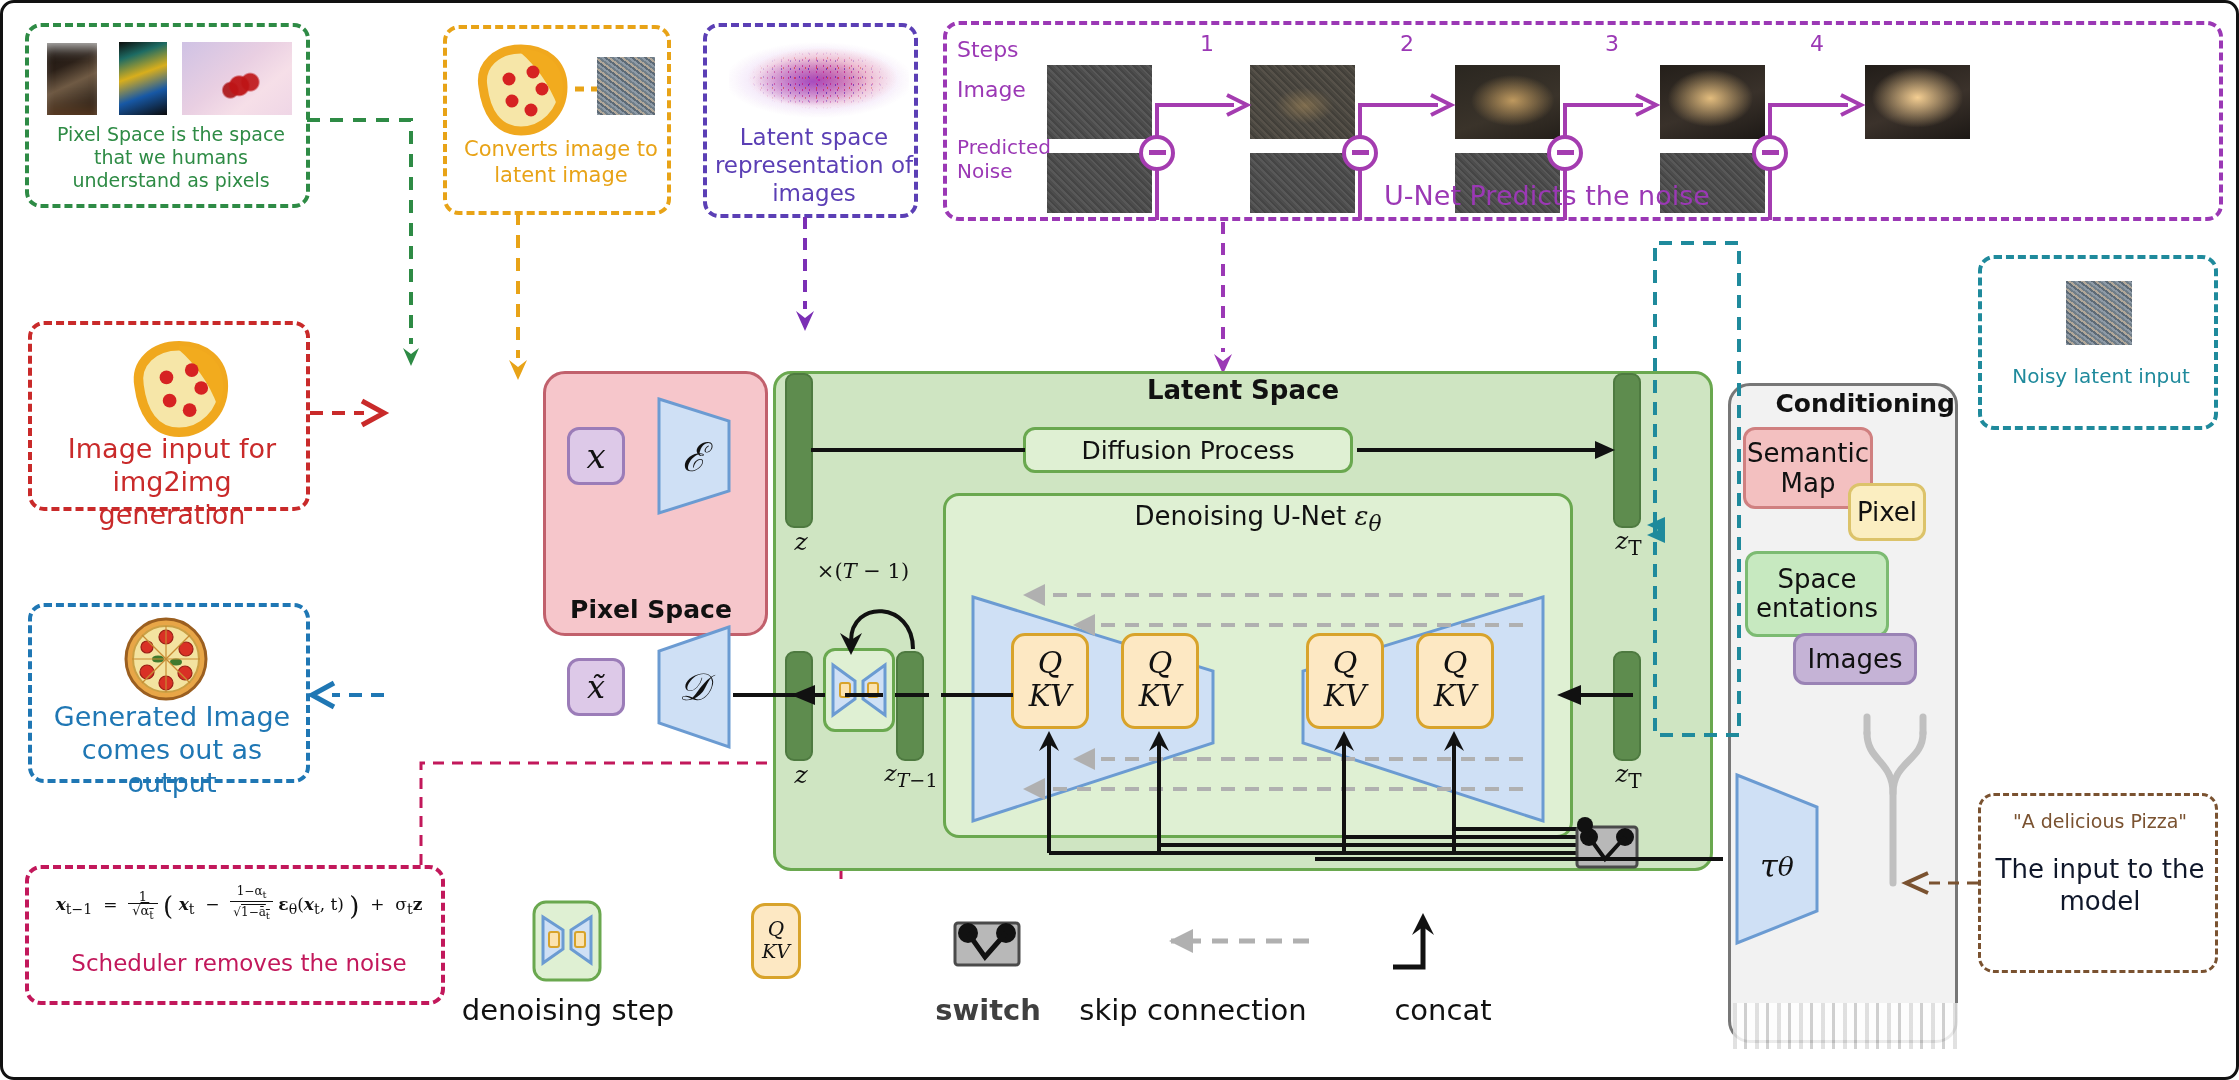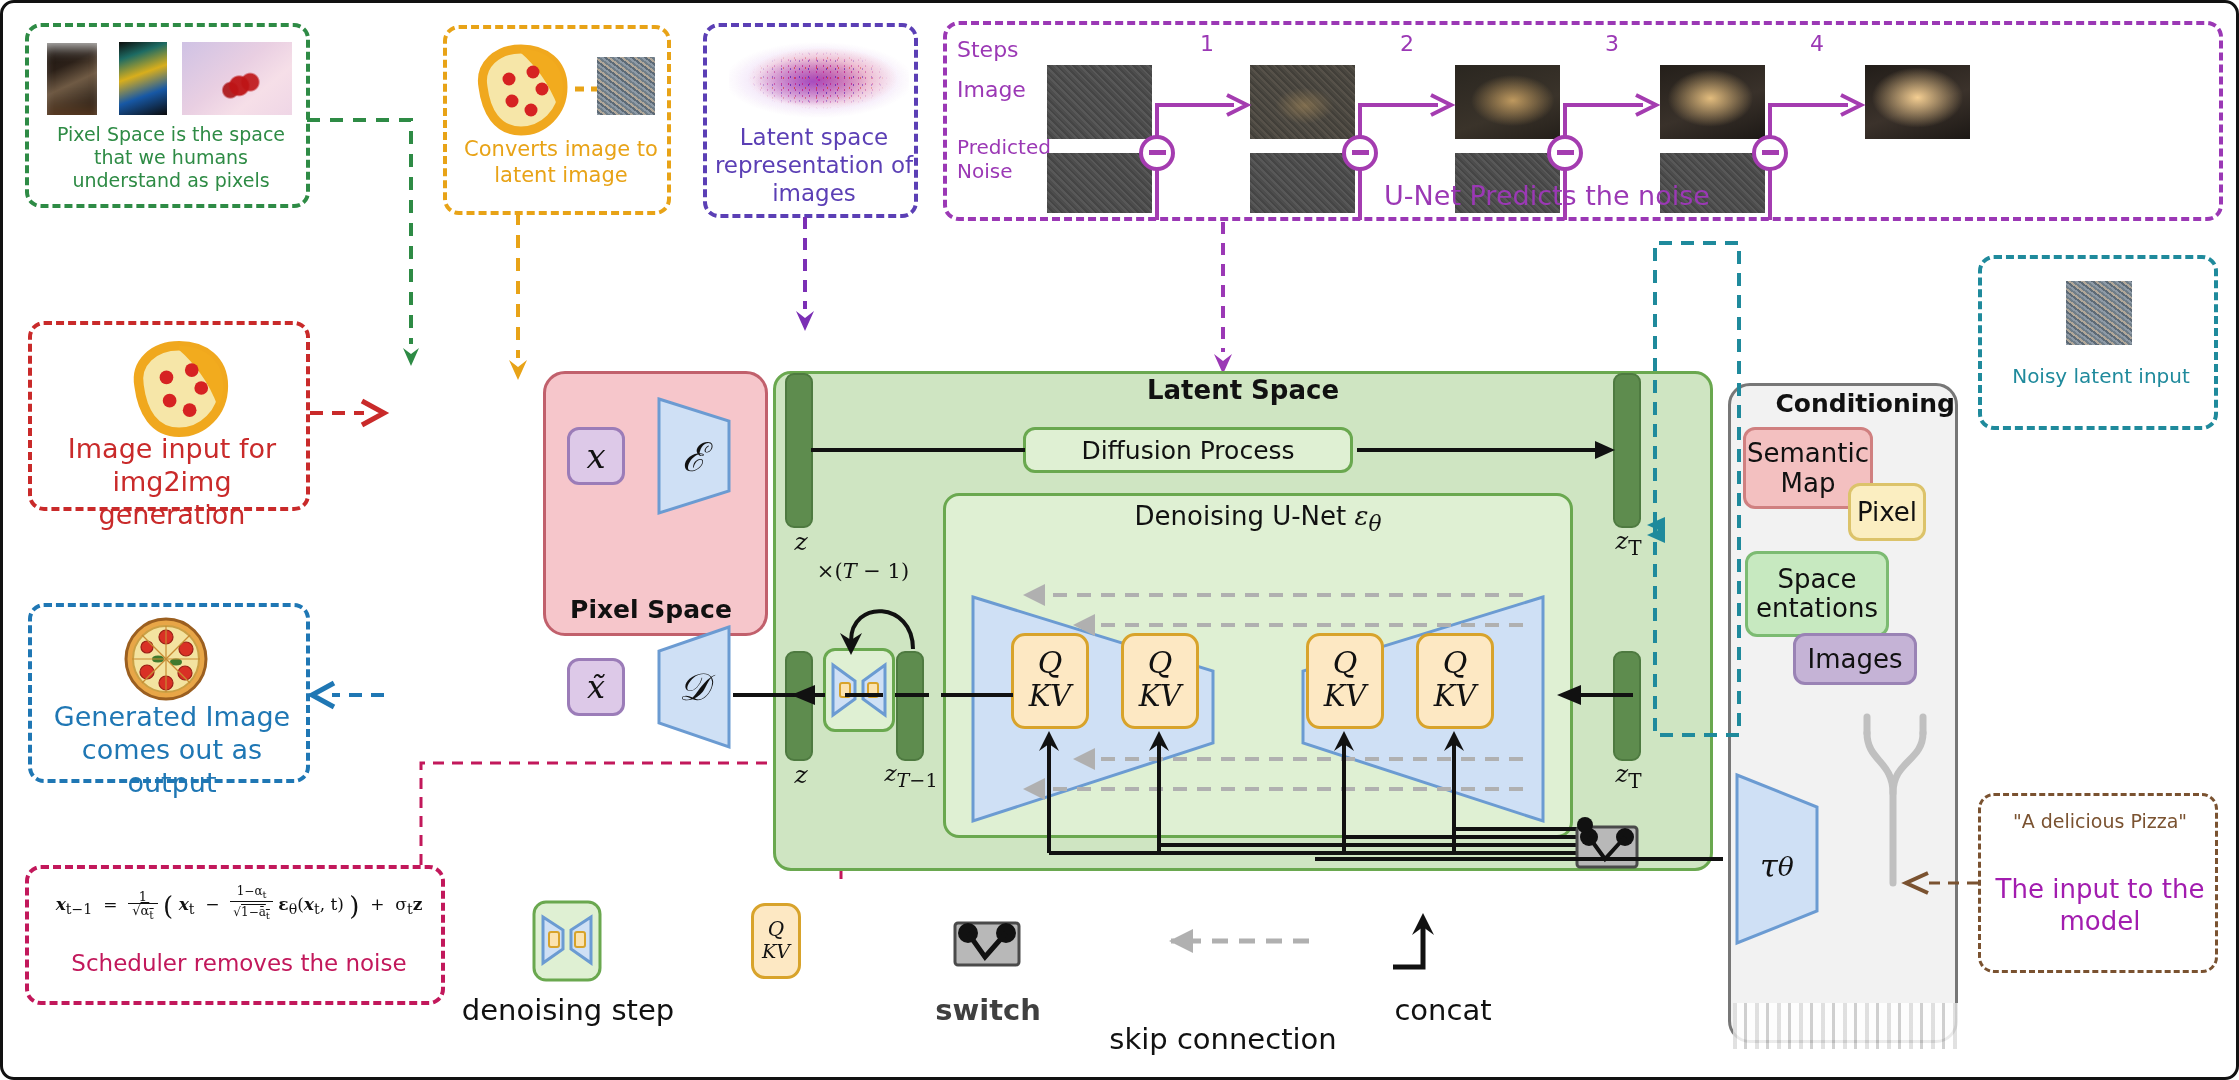--- a/index.html
+++ b/index.html
@@ -435,21 +435,21 @@
     <div class="abs noise" style="left:84px;top:22px;width:66px;height:64px;
          background:
            repeating-linear-gradient(37deg,#8e9aa6 0 2px,#5d6a76 2px 4px,#b0a79a 4px 6px,#6f7d88 6px 8px),
            repeating-linear-gradient(128deg,rgba(200,120,90,.55) 0 3px,rgba(90,140,180,.5) 3px 6px);"></div>
     <div class="abs txt" style="left:6px;top:105px;width:226px;font-size:20px;color:#1f8a9c;">Noisy latent input</div>
   </div>
 
   <div class="abs ann" style="left:1975px;top:790px;width:240px;height:180px;border-color:#7a5230;
               border-width:3px;">
     <div class="abs txt" style="left:8px;top:14px;width:222px;font-size:19px;color:#7a5230;">"A delicious Pizza"</div>
-    <div class="abs txt" style="left:8px;top:58px;width:222px;font-size:26px;color:#a21caf;margin-top:20px;">The input to the model</div>
+    <div class="abs txt" style="left:8px;top:58px;width:222px;font-size:26px;color:#0f172a;">The input to the model</div>
   </div>
   <svg class="abs" style="left:1895px;top:860px;width:92px;height:40px;">
     <path d="M80,20 L28,20" fill="none" stroke="#7a5230" stroke-width="3" stroke-dasharray="11,8"></path>
     <path d="M30,10 L8,20 L30,30" fill="none" stroke="#7a5230" stroke-width="4"></path>
   </svg>
 
   <svg class="abs" style="left:1290px;top:830px;width:450px;height:50px;">
     <path d="M430,26 L22,26" stroke="#111" stroke-width="4" fill="none"></path>
     <circle cx="304" cy="826" r="0" fill="#111"></circle>
   </svg>
@@ -478,21 +478,21 @@
       <circle cx="17" cy="18" r="10" fill="#111"></circle>
         <circle cx="55" cy="18" r="10" fill="#111"></circle>
       <path d="M17,18 L34,42 L55,18" fill="none" stroke="#111" stroke-width="5"></path>
     </svg>
     <div class="abs sans" style="left:420px;top:100px;width:250px;font-size:29px;color:#404040;text-align:center;font-weight:bold;">switch</div>
 
     <svg class="abs" style="left:690px;top:30px;width:180px;height:40px;">
       <path d="M176,18 L38,18" stroke="#b0b0b0" stroke-width="5" stroke-dasharray="16,11" fill="none"></path>
       <path d="M36,18 l24,-12 l0,24 z" fill="#b0b0b0"></path>
     </svg>
-    <div class="abs sans" style="left:650px;top:100px;width:260px;font-size:29px;color:#111;text-align:center;margin-top:29px;">skip connection</div>
+    <div class="abs sans" style="left:620px;top:100px;width:260px;font-size:29px;color:#111;text-align:center;">skip connection</div>
 
     <svg class="abs" style="left:936px;top:18px;width:80px;height:62px;">
       <path d="M14,56 L44,56 L44,12" fill="none" stroke="#111" stroke-width="5"></path>
       <path d="M44,2 l-11,22 l11,-8 l11,8 z" fill="#111"></path>
     </svg>
     <div class="abs sans" style="left:900px;top:100px;width:200px;font-size:29px;color:#111;text-align:center;">concat</div>
   </div>
 
   <div class="abs" style="left:1730px;top:1000px;width:230px;height:46px;
        background:repeating-linear-gradient(90deg,#dcdcdc 0 4px,#ffffff 4px 11px,#c9c9c9 11px 14px,#fff 14px 22px);

